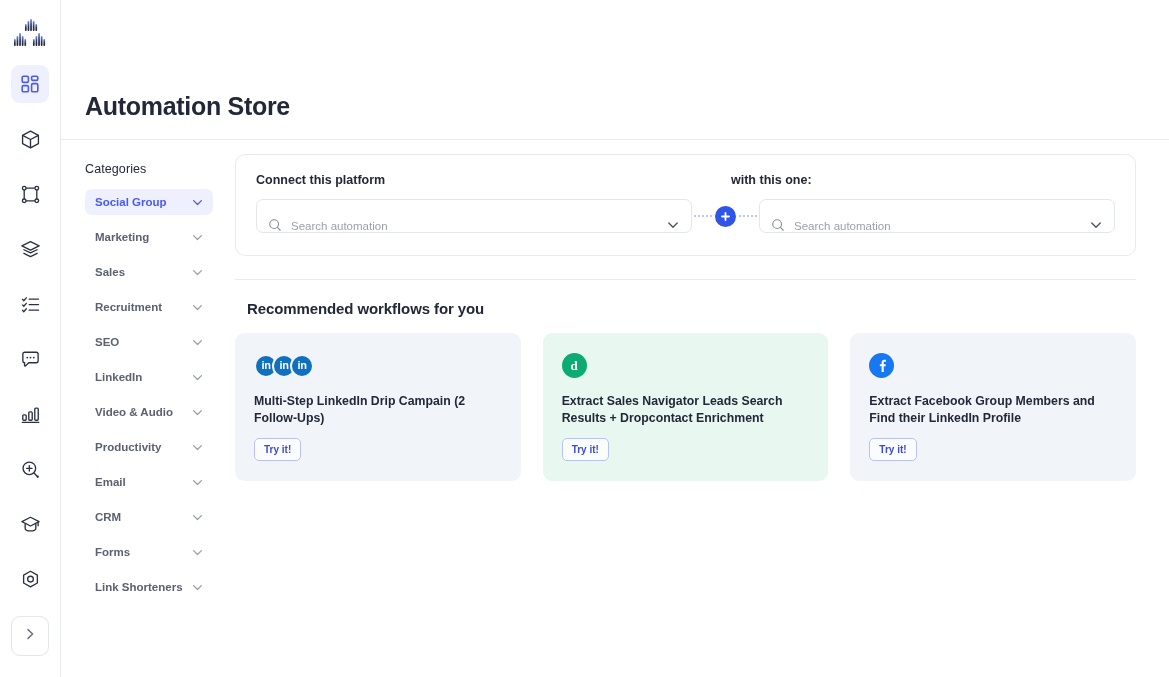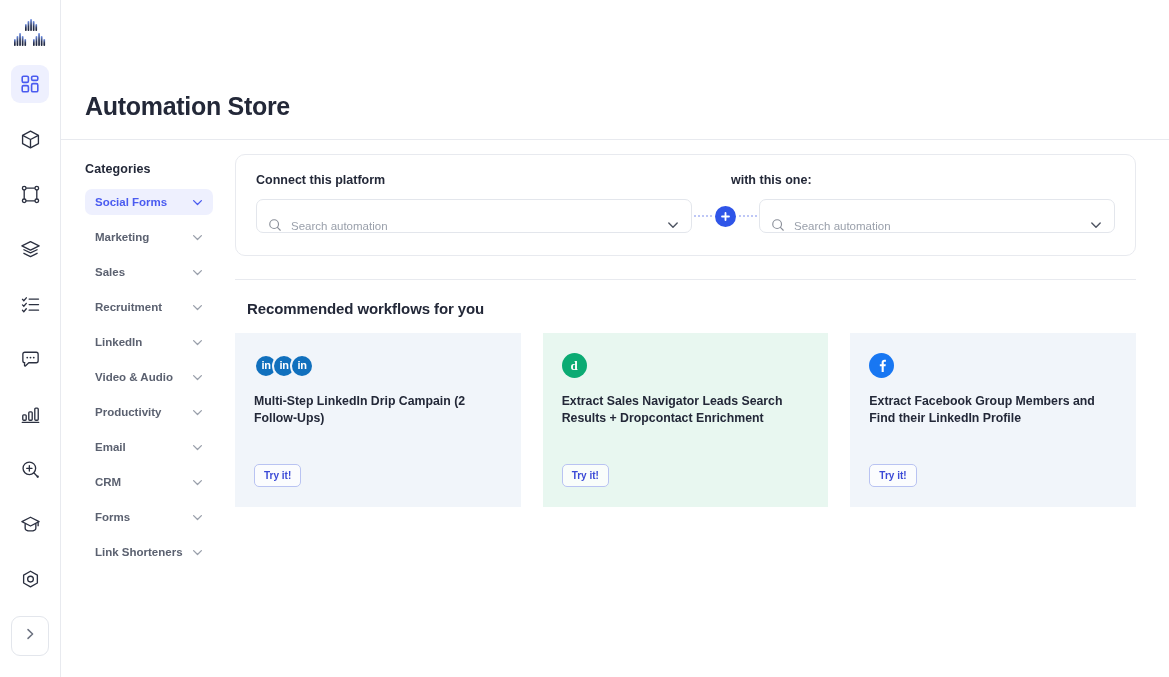--- a/index.html
+++ b/index.html
@@ -72,21 +72,21 @@
   .body-area { display: flex; flex: 1 1 auto; min-height: 0; }
 
   
   .cats {
     width: 162px;
     flex: 0 0 162px;
     padding: 22px 0 0 24px;
   }
   .cats-title {
     font-size: 12.5px;
-    font-weight: 700;
+    font-weight: 400;
     color: #232838;
     margin-bottom: 13px;
     letter-spacing: 0.1px;
   }
   .cat-item {
     height: 26px;
     width: 128px;
     display: flex;
     align-items: center;
     justify-content: space-between;
@@ -153,24 +153,24 @@
     font-size: 15px;
     font-weight: 700;
     color: #232838;
     margin: 20px 0 16px 12px;
     letter-spacing: -0.1px;
   }
 
   .cards { display: flex; gap: 22px; }
   .wf-card {
     flex: 1 1 0;
-    border-radius: 0;
+    border-radius: 9px;
     padding: 20px 20px 20px 19px;
     min-width: 0;
-    height: 174px;
+    height: 148px;
     display: flex;
     flex-direction: column;
   }
   .wf-icons { display: flex; height: 25px; align-items: center; }
   .wf-icons .ic { margin-left: -6px; }
   .wf-icons .ic:first-child { margin-left: 0; }
   .wf-name {
     margin-top: 15px;
     font-size: 12.3px;
     font-weight: 700;
@@ -377,21 +377,21 @@
     <div class="topbar">
       <div class="page-title">Automation Store</div>
     </div>
 
     <div class="body-area">
 
       <div class="cats">
         <div class="cats-title">Categories</div>
         <div id="cat-list">
             <div class="cat-item active">
-              <span>Social Forms</span>
+              <span>Social Group</span>
               <span class="chev">
                 <svg width="13" height="13" viewBox="0 0 14 14" fill="none" stroke="currentColor" stroke-width="1.4" stroke-linecap="round" stroke-linejoin="round">
                   <path d="M2.8 5 7 9.2 11.2 5"></path>
                 </svg>
               </span>
             </div>
             <div class="cat-item">
               <span>Marketing</span>
               <span class="chev">
                 <svg width="13" height="13" viewBox="0 0 14 14" fill="none" stroke="currentColor" stroke-width="1.4" stroke-linecap="round" stroke-linejoin="round">
@@ -402,20 +402,28 @@
             <div class="cat-item">
               <span>Sales</span>
               <span class="chev">
                 <svg width="13" height="13" viewBox="0 0 14 14" fill="none" stroke="currentColor" stroke-width="1.4" stroke-linecap="round" stroke-linejoin="round">
                   <path d="M2.8 5 7 9.2 11.2 5"></path>
                 </svg>
               </span>
             </div>
             <div class="cat-item">
               <span>Recruitment</span>
+              <span class="chev">
+                <svg width="13" height="13" viewBox="0 0 14 14" fill="none" stroke="currentColor" stroke-width="1.4" stroke-linecap="round" stroke-linejoin="round">
+                  <path d="M2.8 5 7 9.2 11.2 5"></path>
+                </svg>
+              </span>
+            </div>
+            <div class="cat-item">
+              <span>SEO</span>
               <span class="chev">
                 <svg width="13" height="13" viewBox="0 0 14 14" fill="none" stroke="currentColor" stroke-width="1.4" stroke-linecap="round" stroke-linejoin="round">
                   <path d="M2.8 5 7 9.2 11.2 5"></path>
                 </svg>
               </span>
             </div>
             <div class="cat-item">
               <span>LinkedIn</span>
               <span class="chev">
                 <svg width="13" height="13" viewBox="0 0 14 14" fill="none" stroke="currentColor" stroke-width="1.4" stroke-linecap="round" stroke-linejoin="round">

